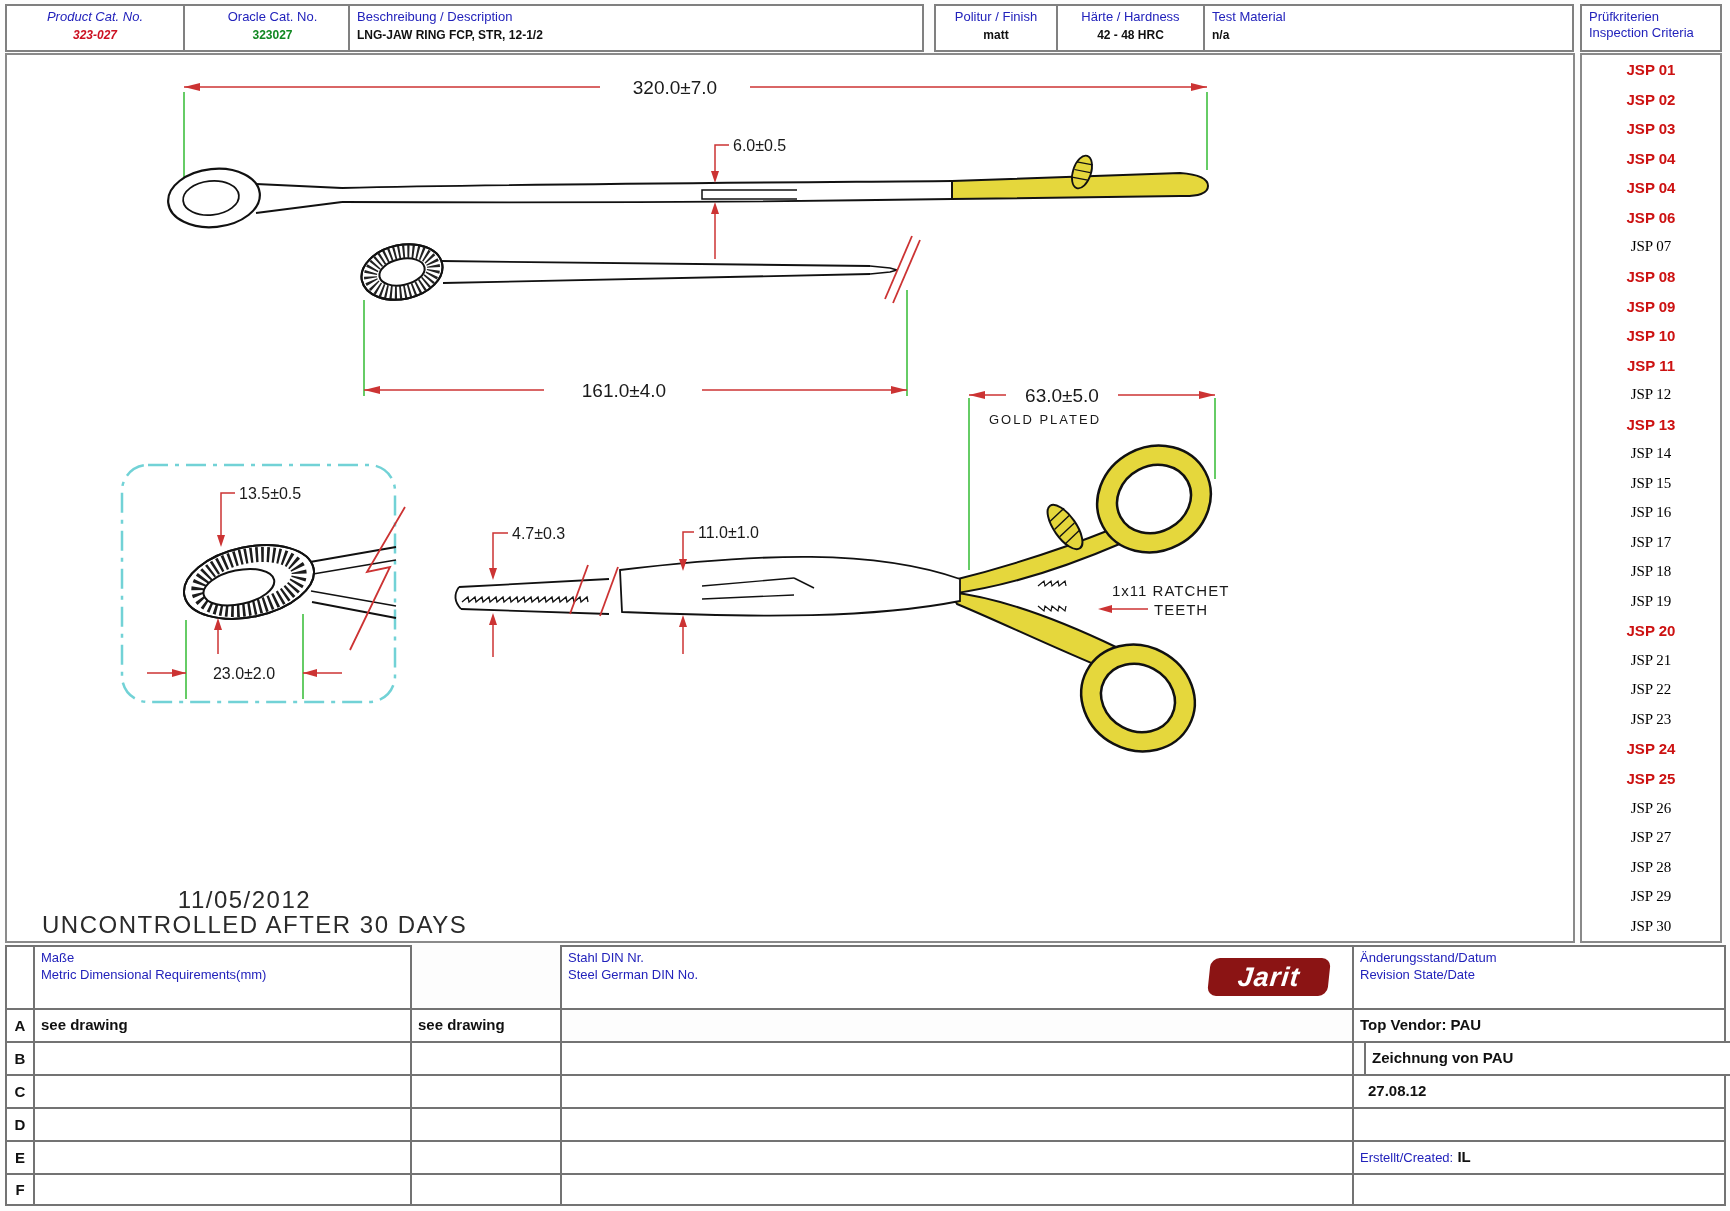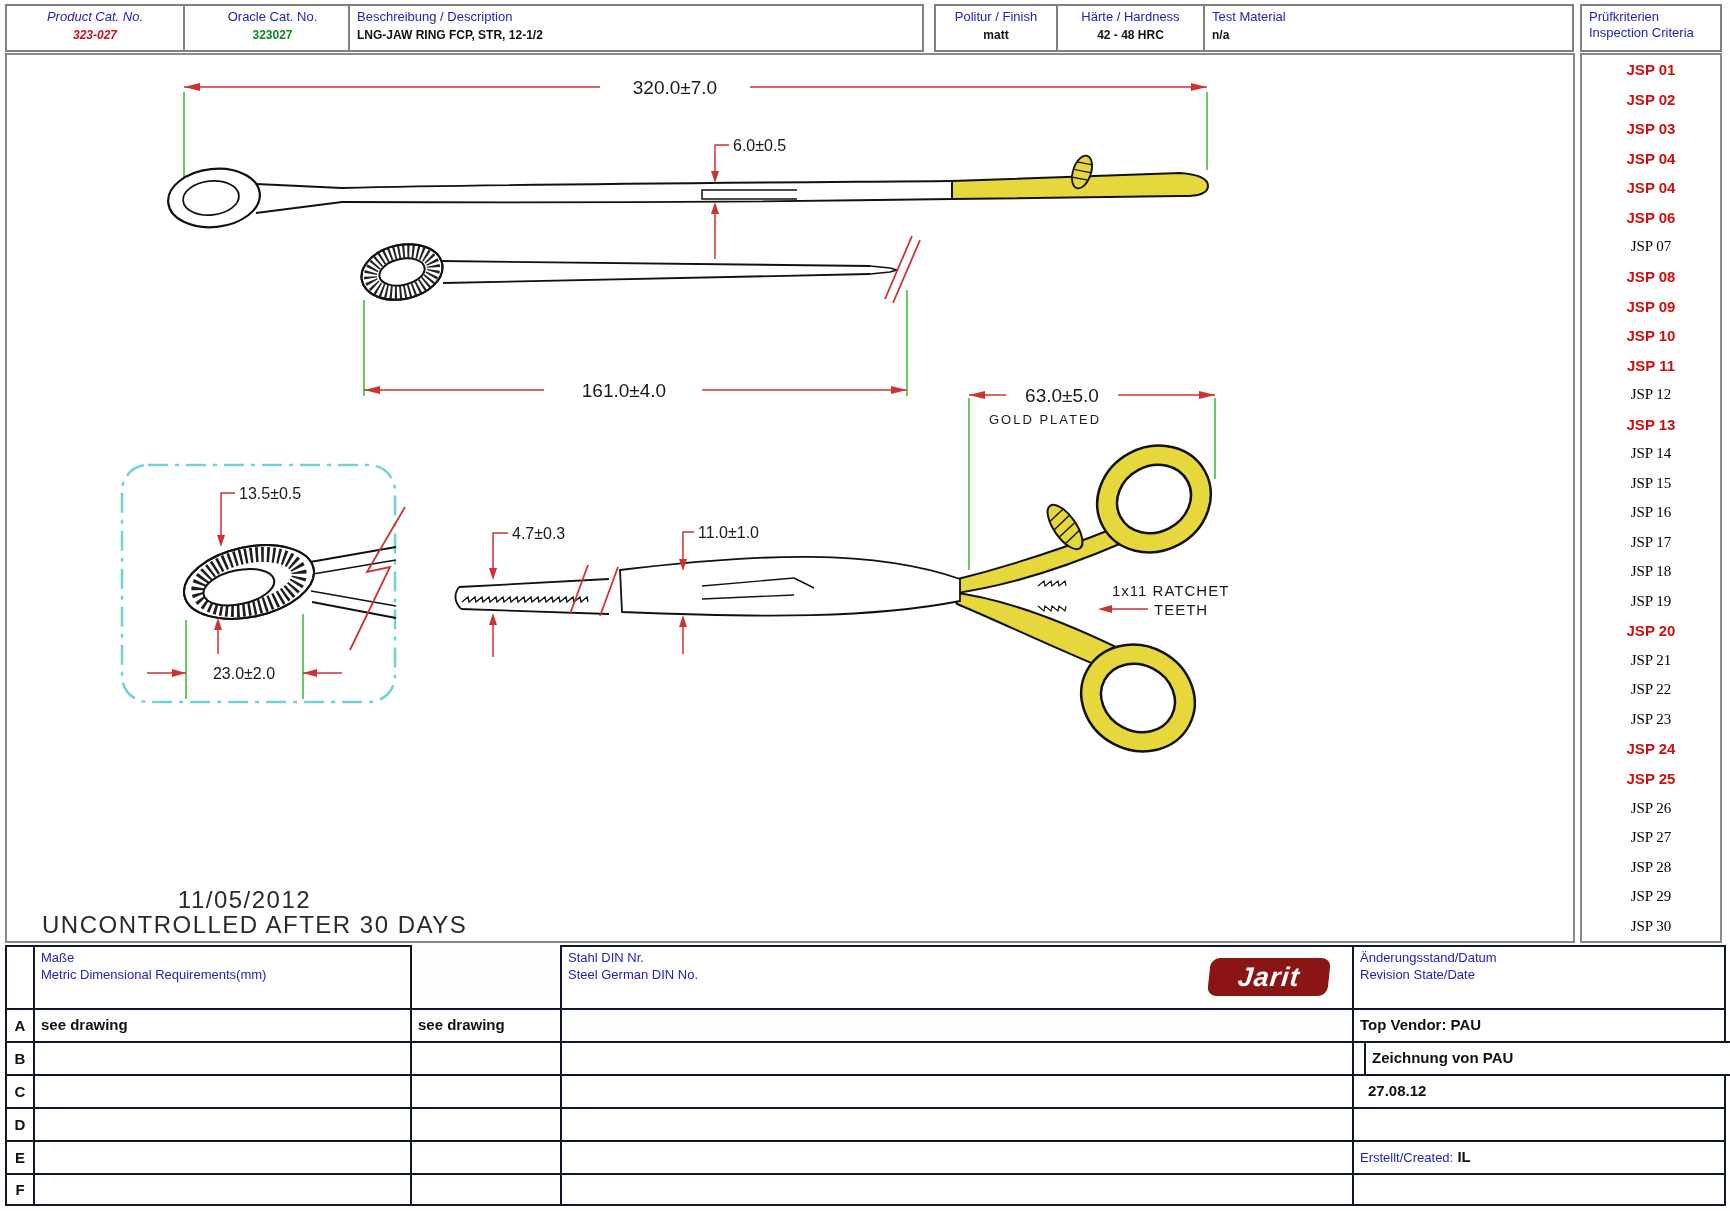--- a/index.html
+++ b/index.html
@@ -24,21 +24,21 @@
   #stamp .s2 { font-size:24px; line-height:25px; }
   #stamp .s3 { font-size:24px; line-height:25px; white-space:nowrap; }
 
   #jsp-box { position:absolute; left:1580px; top:53px; width:142px; height:890px;
              border:2px solid #8a8a8a; background:#fff;
              display:flex; flex-direction:column; justify-content:space-around; }
   .jsp { text-align:center; font-size:15px; line-height:17px; white-space:nowrap; }
   .jsp.on  { color:#cc1111; font-weight:bold; }
   .jsp.off { color:#000000;font-family:Liberation Serif, serif; }
 
-  .fcell { position:absolute; border:2px solid #0f172a; background:#fff; padding:2px 6px; overflow:hidden; }
+  .fcell { position:absolute; border:2px solid #737373; background:#fff; padding:2px 6px; overflow:hidden; }
   .fcell .lbl { color:#2222bb; font-size:13px; line-height:17px; white-space:nowrap; }
   .fcell .val { color:#111; font-weight:bold; font-size:15px; line-height:26px; white-space:nowrap; }
   .rowlbl { display:flex; align-items:center; justify-content:center;
             font-weight:bold; font-size:15px; color:#111; padding:0; }
   #jarit-logo { position:absolute; left:1209px; top:958px; width:120px; height:38px;
                 background:#8b1414; border-radius:9px; color:#fff; display:flex;
                 align-items:center; justify-content:center; font-weight:bold;
                 font-style:italic; font-size:27px; letter-spacing:1px; transform:skewX(-6deg); }
   .bluecap { color:#2222bb; font-weight:normal; font-size:13px; }
 

